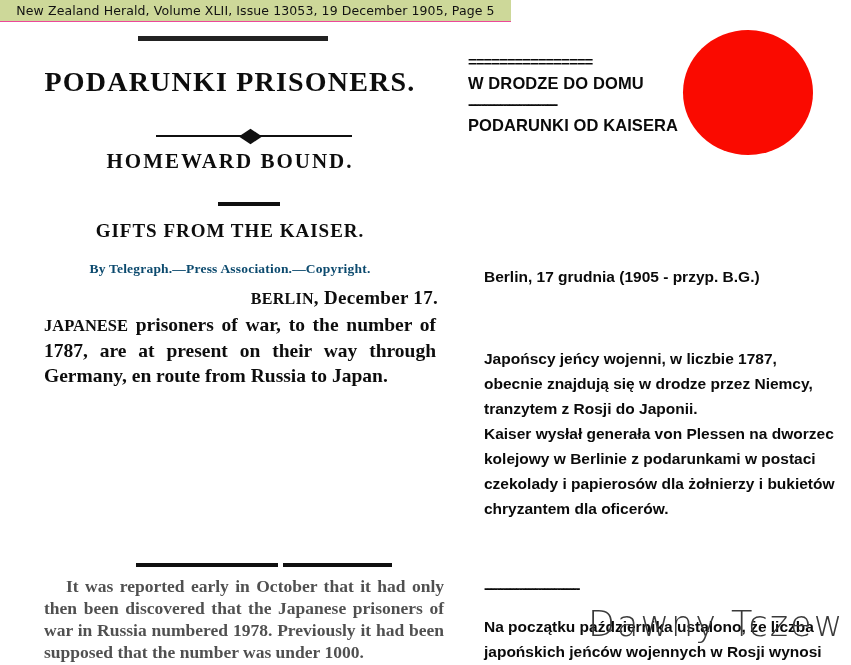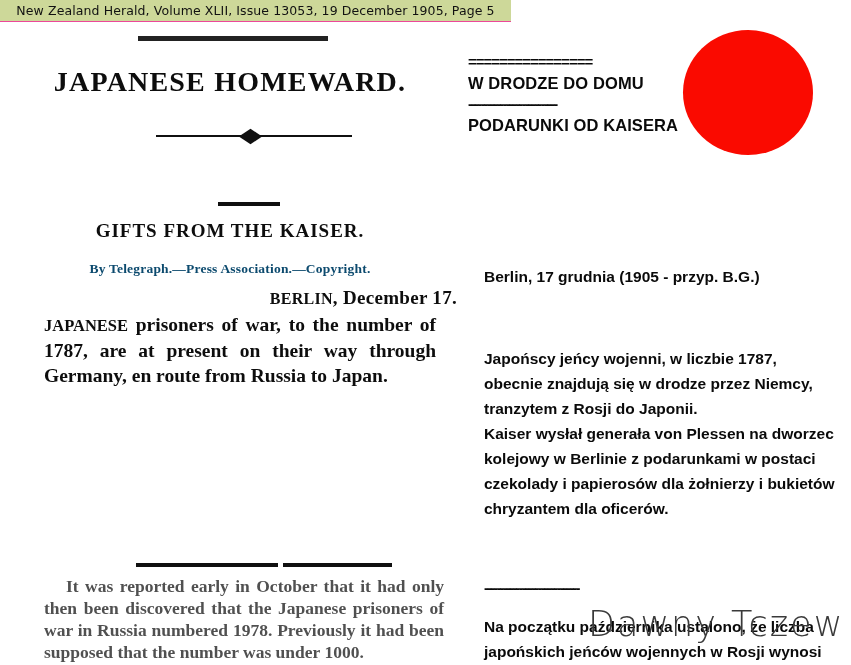--- a/index.html
+++ b/index.html
@@ -120,21 +120,20 @@
     position: absolute;
     top: 265px;
     left: 0;
     width: 438px;
     text-align: right;
     font-family: "Liberation Serif", "DejaVu Serif", serif;
     font-weight: bold;
     font-size: 19px;
     color: #0d0d0d;
     letter-spacing: .3px;
-    padding-left: 19px;
   }
   .dateline .sc { font-size: 16px; }
 
   .body-col {
     position: absolute;
     left: 44px;
     top: 290px;
     width: 392px;
     font-family: "Liberation Serif", "DejaVu Serif", serif;
     font-weight: bold;
@@ -249,24 +248,25 @@
 <body>
 
 <div class="source-bar">
   <span class="source-bar-text">New Zealand Herald, Volume XLII, Issue 13053, 19 December 1905, Page 5</span>
 </div>
 
 <div class="clipping">
 
   <div class="rule-double"></div>
 
-  <div class="headline headline-1">JAPANESE HOMEWARD.</div>
+  <div class="headline headline-1">PODARUNKI PRISONERS.</div>
 
   <div class="rule-diamond"></div>
 
+  <div class="headline headline-2">HOMEWARD BOUND.</div>
 
   <div class="rule-short"></div>
 
   <div class="headline headline-3">GIFTS FROM THE KAISER.</div>
 
   <div class="byline">By Telegraph.—Press Association.—Copyright.</div>
 
   <div class="dateline">
     <span class="sc">BERLIN</span><span>, December 17.</span>
   </div>

